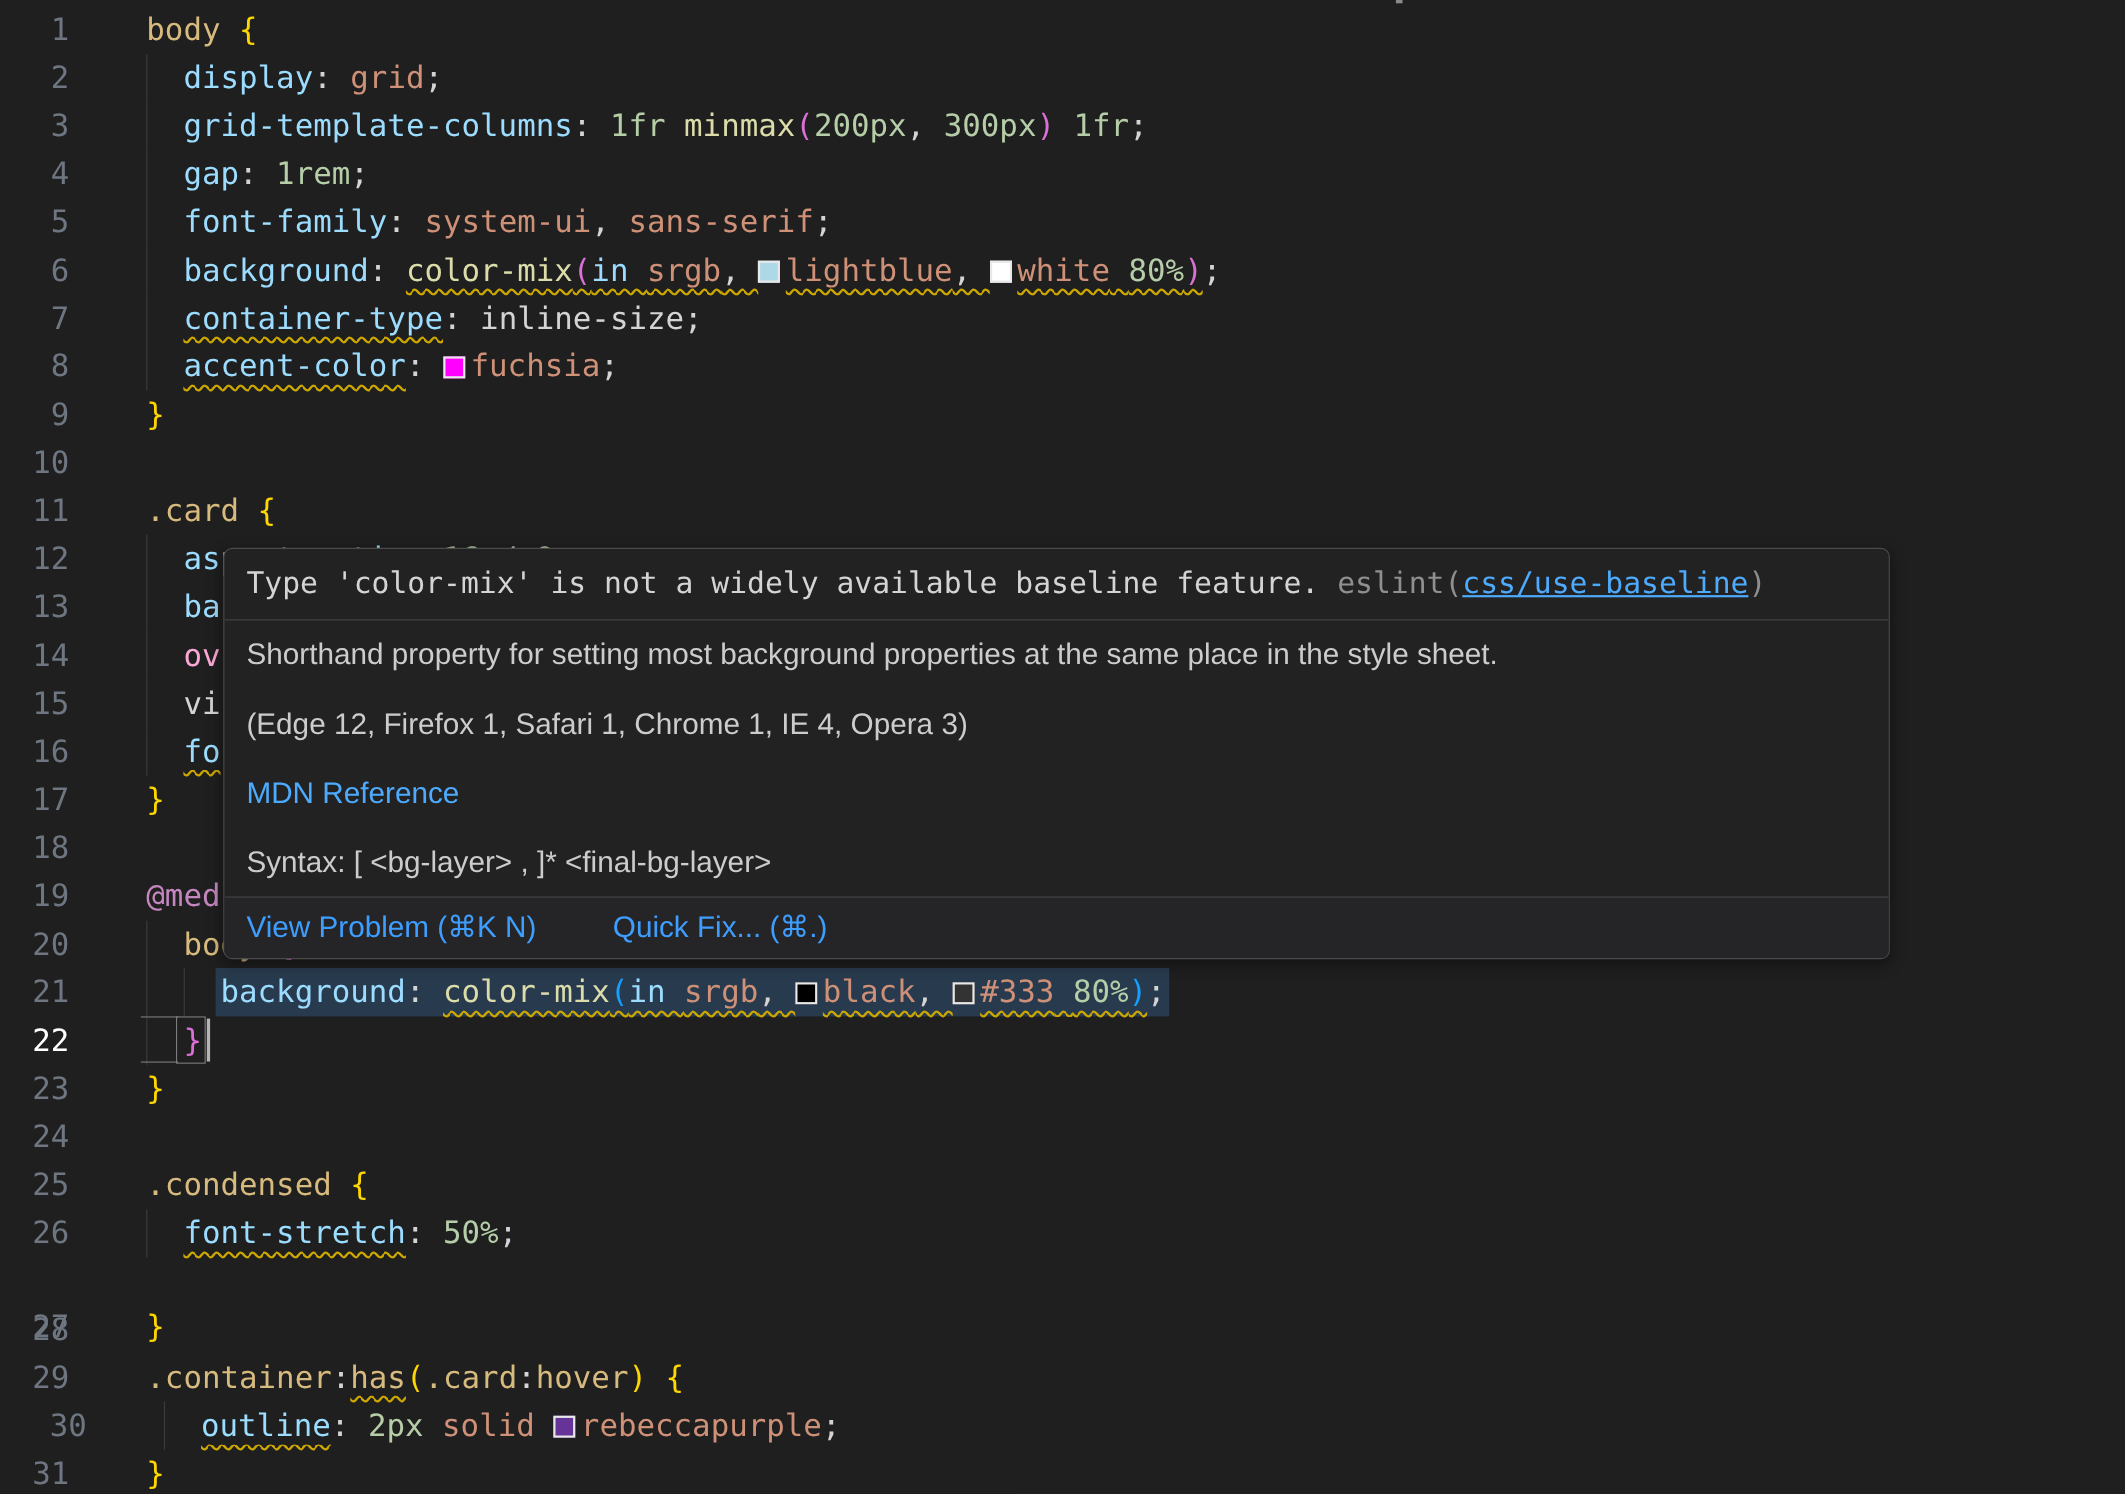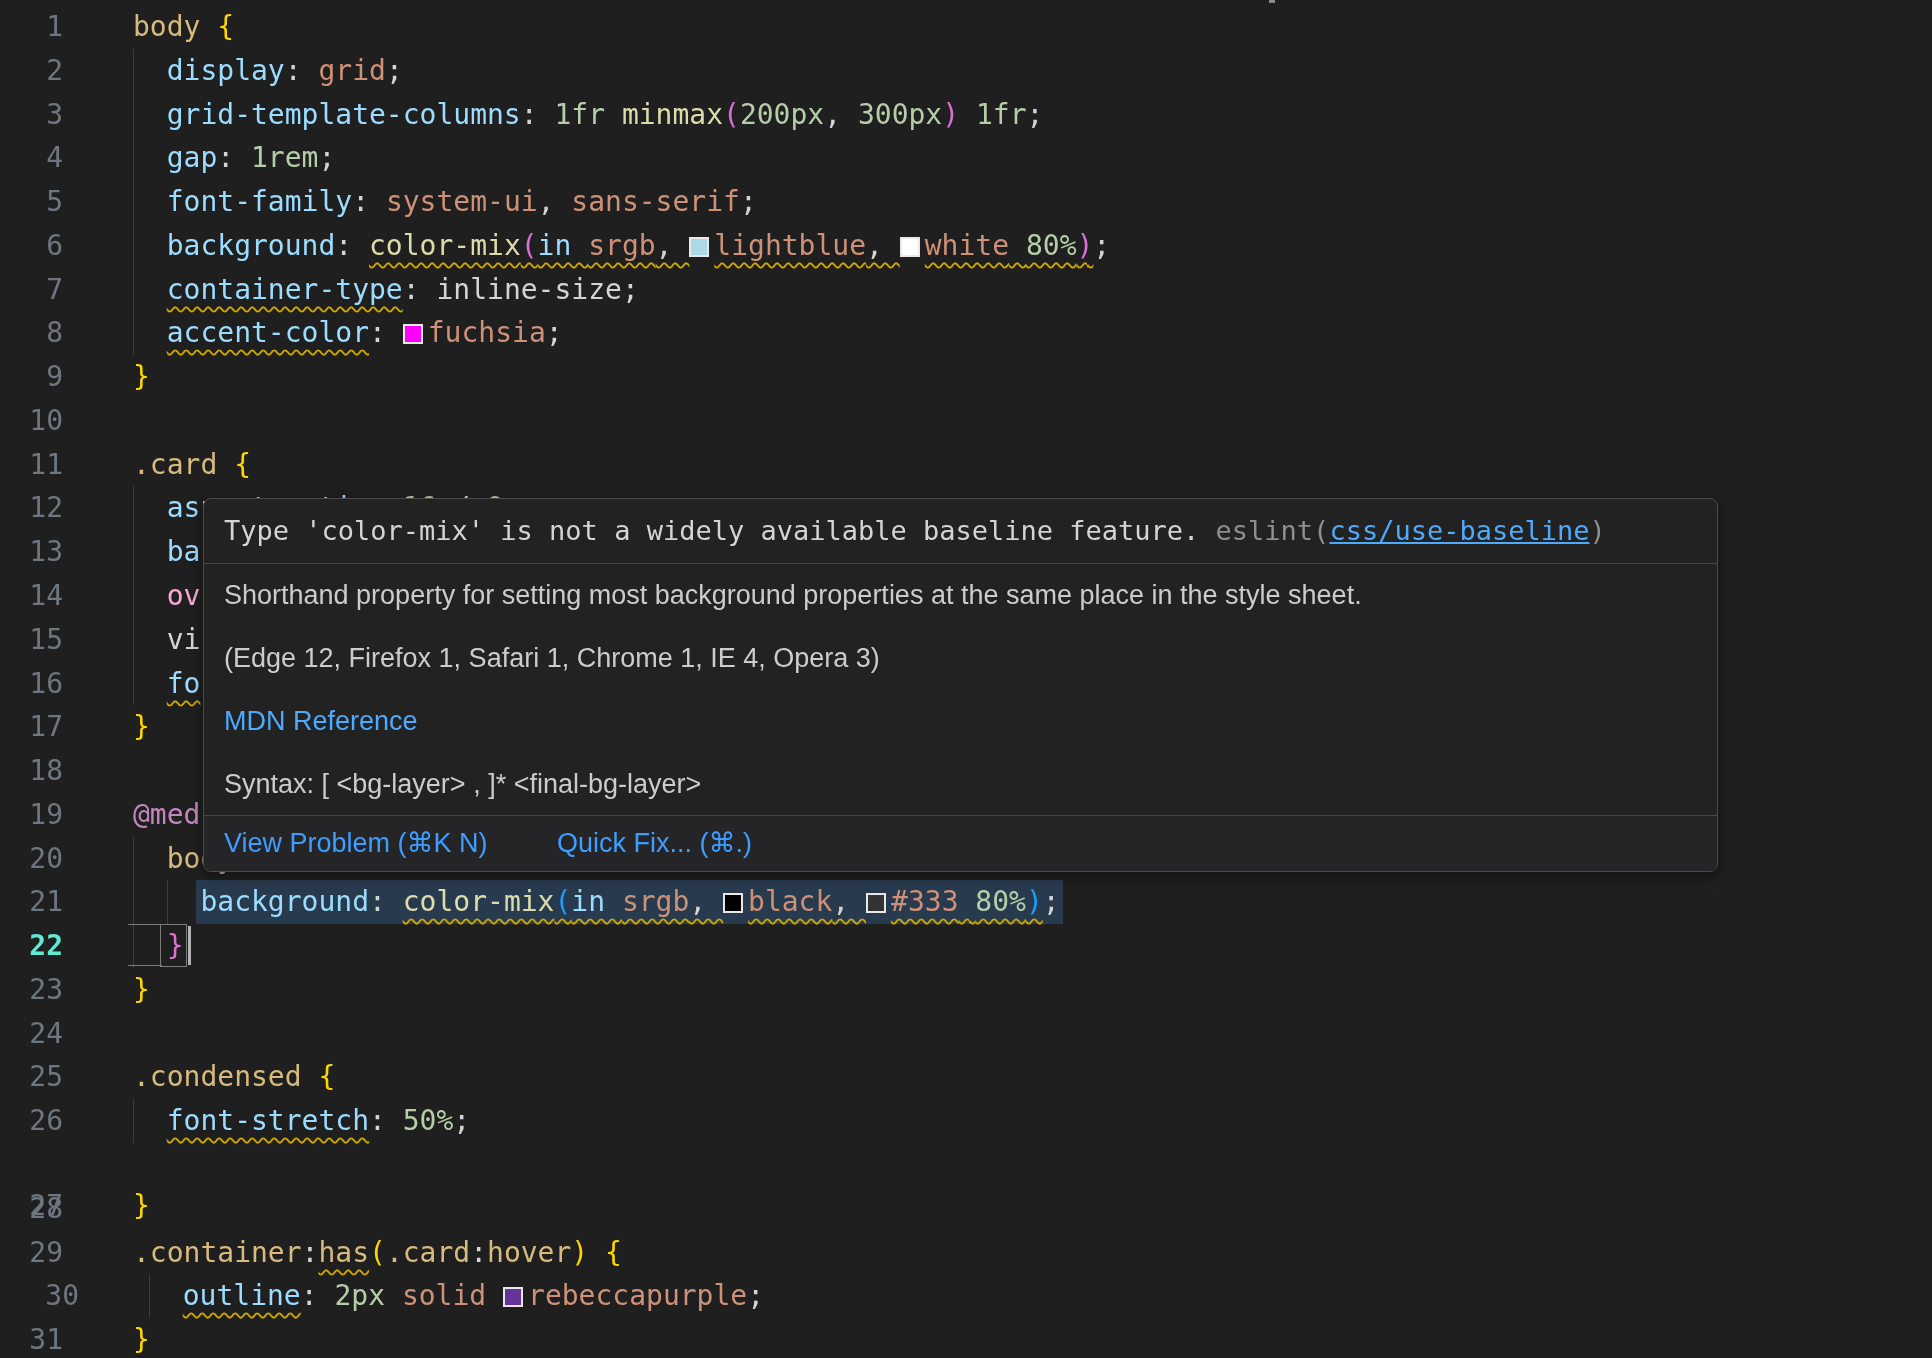--- a/index.html
+++ b/index.html
@@ -2,21 +2,21 @@
 <html><head>
 <meta charset="utf-8">
 <style>
   html,body{margin:0;padding:0;background:#1f1f1f;}
   #screen{position:relative;width:1932px;height:1358px;background:#1f1f1f;overflow:hidden;
           font-family:"DejaVu Sans Mono",monospace;}
   
   .row{position:absolute;left:0;width:100%;height:43.77px;font-size:28px;line-height:43.77px;}
   .num{position:absolute;left:0;top:0;width:63px;text-align:right;color:#6e7681;
        font-family:"DejaVu Sans Mono",monospace;}
-  .num.active{color:#5eead4;font-weight:bold;}
+  .num.active{color:#ffffff;}
   .code{position:absolute;left:133px;top:0;white-space:pre;}
   .tok{white-space:pre;}
   .sq{text-decoration-line:underline;text-decoration-style:wavy;text-decoration-color:#cca700;
       text-decoration-thickness:2.2px;text-underline-offset:7px;}
   .guide{position:absolute;top:0;width:1px;height:43.77px;background:#3c3c3c;}
   .swatch{display:inline-block;width:20px;height:20px;border:2.5px solid #e8e8e8;
           vertical-align:-2px;margin-right:5px;box-sizing:border-box;}
   
   .hl21{position:absolute;left:196px;top:0;width:867px;height:43.77px;background:rgba(50,93,136,0.45);}
   

